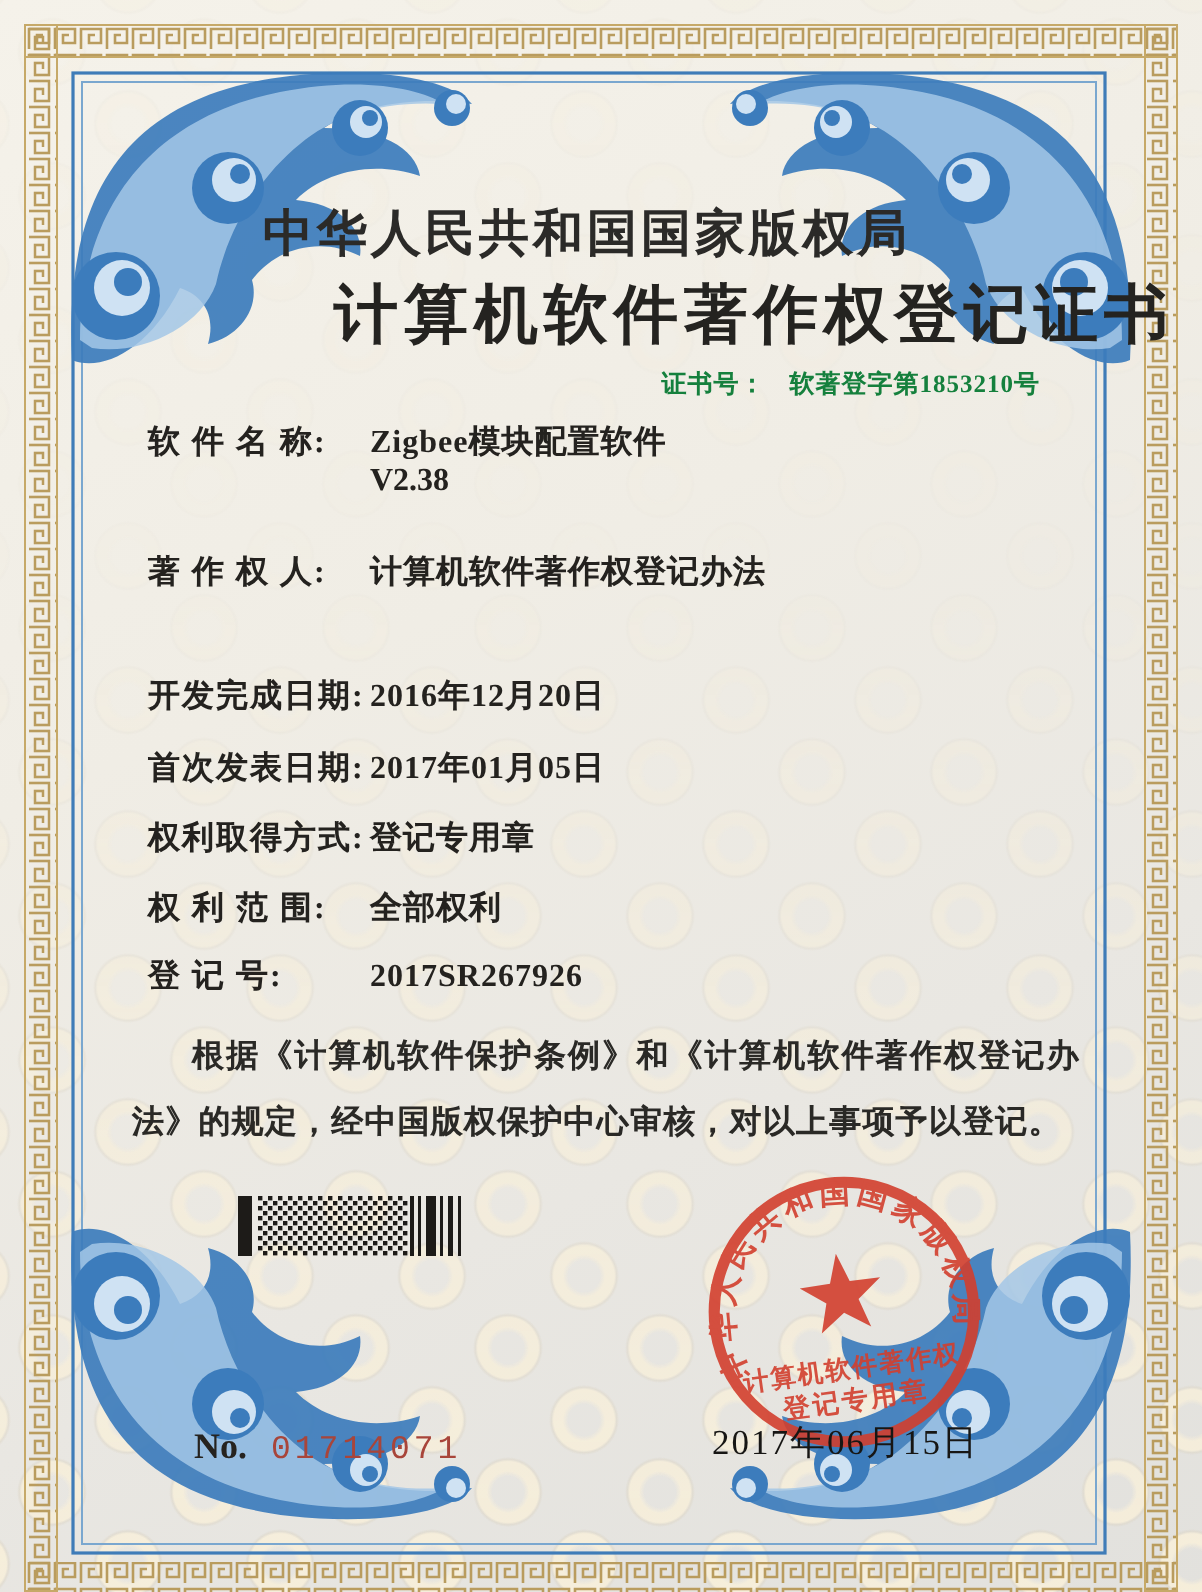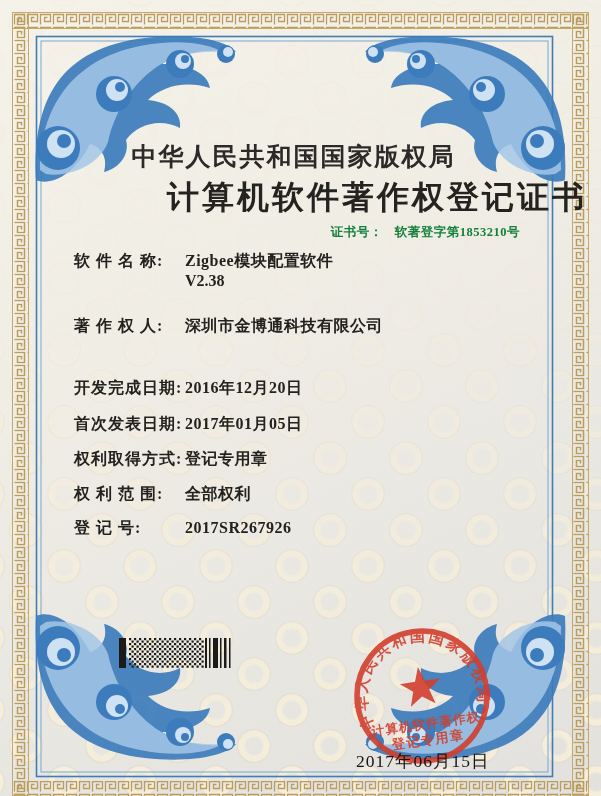--- a/index.html
+++ b/index.html
@@ -16,21 +16,21 @@
     position:absolute;inset:0;
     background-image:
       radial-gradient(circle 23px at 26px 26px, rgba(246,238,218,0) 34%, rgba(246,238,218,.95) 46% 66%, rgba(221,214,198,.55) 71%, rgba(246,238,218,0) 76%),
       radial-gradient(circle 23px at 26px 26px, rgba(246,238,218,0) 34%, rgba(246,238,218,.95) 46% 66%, rgba(221,214,198,.55) 71%, rgba(246,238,218,0) 76%);
     background-size:76px 72px,76px 72px;
     background-position:0 0,38px 36px;
     -webkit-mask-image:linear-gradient(180deg,rgba(0,0,0,.22) 0%,rgba(0,0,0,.12) 35%,rgba(0,0,0,.75) 72%,#000 100%);
     mask-image:linear-gradient(180deg,rgba(0,0,0,.22) 0%,rgba(0,0,0,.12) 35%,rgba(0,0,0,.75) 72%,#000 100%);
   }
   svg.frame{position:absolute;inset:0;z-index:1;}
-  .content{position:absolute;inset:0;z-index:2;color:#24221f;margin-top:40px;}
+  .content{position:absolute;inset:0;z-index:2;color:#24221f;}
 
   .org{
     position:absolute;top:100px;left:0;right:14px;text-align:center;
     font-size:25px;font-weight:bold;letter-spacing:2px;color:#2b2a28;
   }
   .title{
     position:absolute;top:136px;left:0;right:14px;text-align:right;
     font-size:32px;font-weight:bold;letter-spacing:3px;color:#242320;
   }
   .certno{
@@ -121,21 +121,21 @@
   <div class="certno">
     <span>证书号：</span><span class="sep"></span><span>软著登字第1853210号</span>
   </div>
 
   <div class="row" style="top:211px">
     <span class="lbl">软 件 名 称:</span><span class="val">Zigbee模块配置软件</span>
   </div>
   <div class="ver">V2.38</div>
 
   <div class="row" style="top:276px">
-    <span class="lbl">著 作 权 人:</span><span class="val">深圳市金博通科技有限公司</span>
+    <span class="lbl">著 作 权 人:</span><span class="val">计算机软件著作权登记办法</span>
   </div>
 
   <div class="row" style="top:338px">
     <span class="lbl">开发完成日期:</span><span class="val">2016年12月20日</span>
   </div>
 
   <div class="row" style="top:374px">
     <span class="lbl">首次发表日期:</span><span class="val">2017年01月05日</span>
   </div>
 
@@ -144,20 +144,21 @@
   </div>
 
   <div class="row" style="top:444px">
     <span class="lbl">权 利 范 围:</span><span class="val">全部权利</span>
   </div>
 
   <div class="row" style="top:478px">
     <span class="lbl">登   记   号:</span><span class="val">2017SR267926</span>
   </div>
 
+  <p class="statement">根据《计算机软件保护条例》和《计算机软件著作权登记办法》的规定，经中国版权保护中心审核，对以上事项予以登记。</p>
 
   <div class="barcode">
     <svg viewBox="0 0 114 30">
       <g id="barcode-bars" fill="#1d1b18">
           <rect x="0" y="0" width="7" height="30"></rect>
           <rect x="10" y="0" width="2.2" height="2.2"></rect>
           <rect x="10" y="5" width="2.2" height="2.2"></rect>
           <rect x="10" y="10" width="2.2" height="2.2"></rect>
           <rect x="10" y="15" width="2.2" height="2.2"></rect>
           <rect x="10" y="20" width="2.2" height="2.2"></rect>
@@ -354,14 +355,17 @@
       <text font-size="15" font-weight="bold" fill="#d23f2e" letter-spacing="2.6" font-family="Liberation Serif, DejaVu Serif, serif">
         <textPath href="#sealArc">中华人民共和国国家版权局</textPath>
       </text>
       <text x="72" y="104" text-anchor="middle" font-size="12.5" font-weight="bold" fill="#d23f2e" letter-spacing="1" font-family="Liberation Serif, DejaVu Serif, serif">计算机软件著作权</text>
       <text x="72" y="120" text-anchor="middle" font-size="13" font-weight="bold" fill="#d23f2e" letter-spacing="1.5" font-family="Liberation Serif, DejaVu Serif, serif">登记专用章</text>
     </g>
   </svg>
 
   <div class="issue-date">2017年06月15日</div>
 
+  <div class="serial">
+    <span class="no">No.</span><span class="num">01714071</span>
+  </div>
 
 </div>
 
 </body></html>

